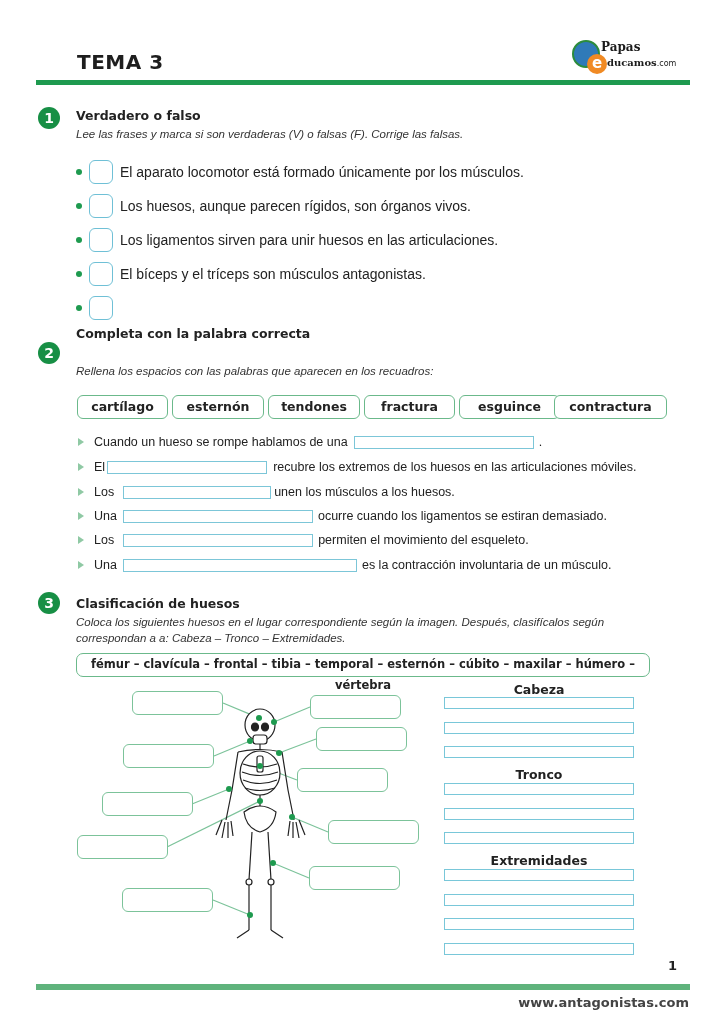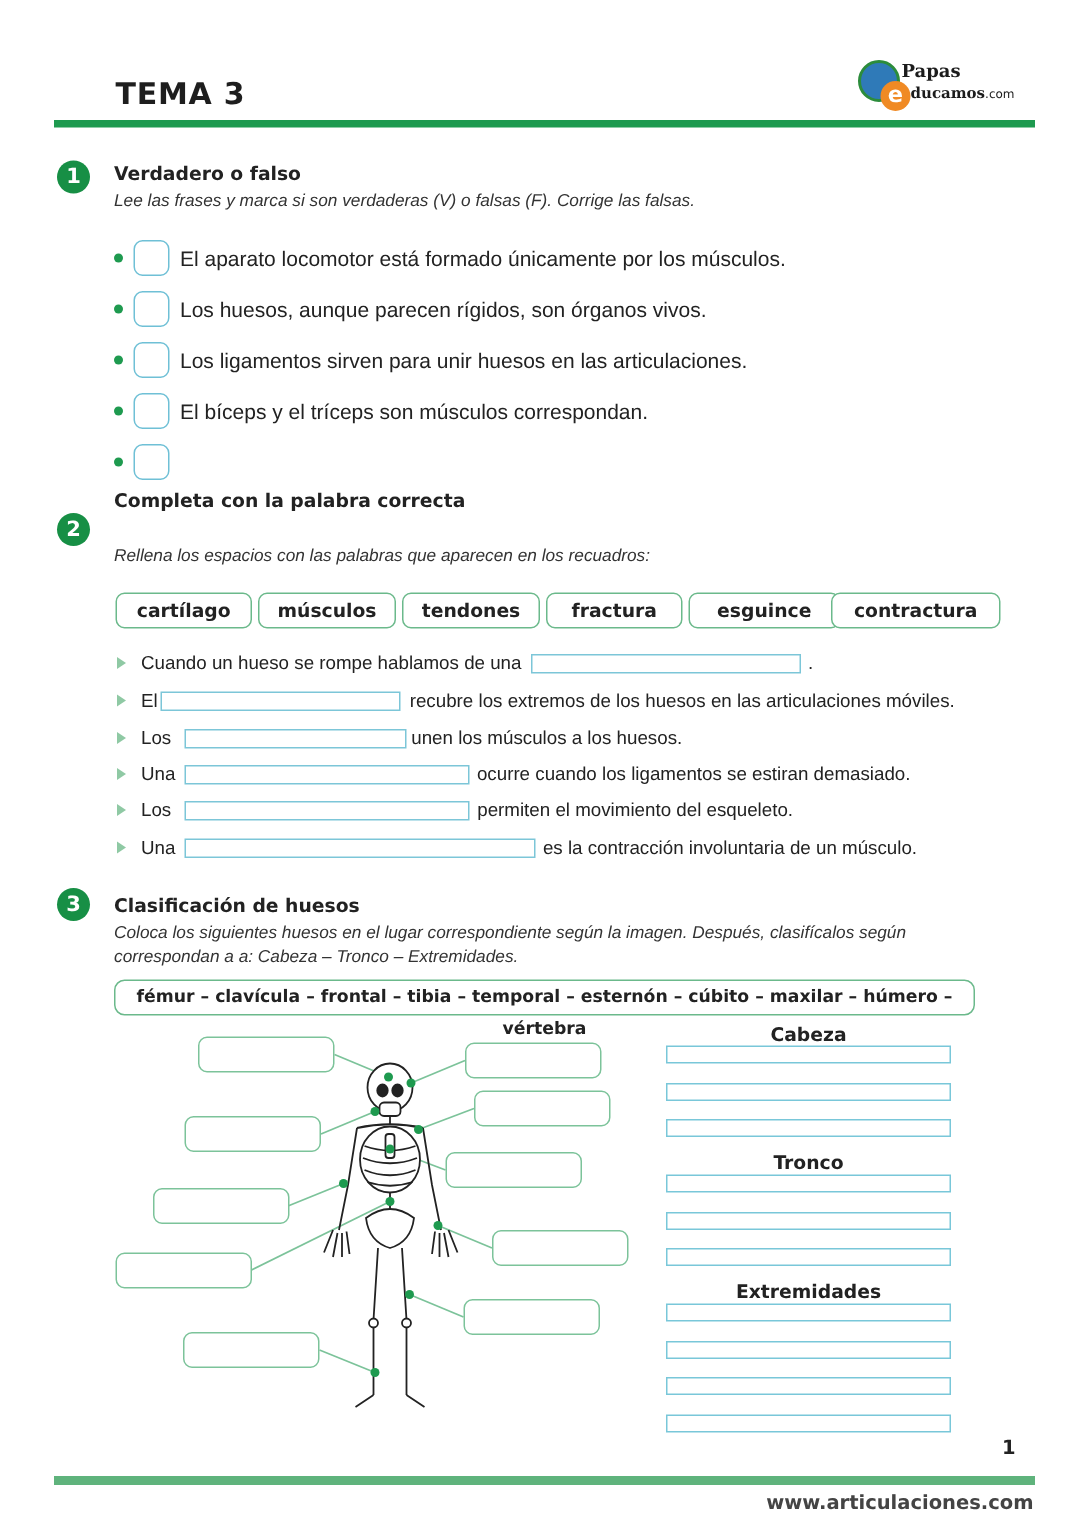--- a/index.html
+++ b/index.html
@@ -67,33 +67,33 @@
   <span class="vf-text">Los huesos, aunque parecen rígidos, son órganos vivos.</span>
 </div>
 <div class="abs vf-row" style="top:228px;">
   <span class="vf-dot"></span>
   <span class="vf-box"></span>
   <span class="vf-text">Los ligamentos sirven para unir huesos en las articulaciones.</span>
 </div>
 <div class="abs vf-row" style="top:262px;">
   <span class="vf-dot"></span>
   <span class="vf-box"></span>
-  <span class="vf-text">El bíceps y el tríceps son músculos correspondan.</span>
+  <span class="vf-text">El bíceps y el tríceps son músculos antagonistas.</span>
 </div>
 <div class="abs vf-row" style="top:296px;">
   <span class="vf-dot"></span>
   <span class="vf-box"></span>
 </div>
 
 <div class="abs num" style="left:38px;top:342px;">2</div>
 <div class="abs sec-title" style="left:76px;top:326px;">Completa con la palabra correcta</div>
 <div class="abs sec-sub" style="left:76px;top:364px;">Rellena los espacios con las palabras que aparecen en los recuadros:</div>
 
 <div class="abs chip" style="left:77px;width:91px;">cartílago</div>
-<div class="abs chip" style="left:172px;width:92px;">músculos</div>
+<div class="abs chip" style="left:172px;width:92px;">esternón</div>
 <div class="abs chip" style="left:268px;width:92px;">tendones</div>
 <div class="abs chip" style="left:364px;width:91px;">fractura</div>
 <div class="abs chip" style="left:459px;width:101px;">esguince</div>
 <div class="abs chip" style="left:554px;width:113px;">contractura</div>
 
 <div class="abs fill-row" style="top:434px;">
   <span class="tri"></span>
   <span>Cuando un hueso se rompe hablamos de una</span>
   <span class="blank" style="width:180px;margin-left:6px;margin-right:5px;"></span>
   <span>.</span>
@@ -212,13 +212,13 @@
 <div class="abs cat-line" style="top:832px;"></div>
 
 <div class="abs cat-title" style="top:853px;">Extremidades</div>
 <div class="abs cat-line" style="top:869px;"></div>
 <div class="abs cat-line" style="top:894px;"></div>
 <div class="abs cat-line" style="top:918px;"></div>
 <div class="abs cat-line" style="top:943px;"></div>
 
 <div class="abs page-num">1</div>
 <div class="abs botbar"></div>
-<div class="abs footer-url">www.articulaciones.com</div>
+<div class="abs footer-url">www.antagonistas.com</div>
 
 </body></html>

